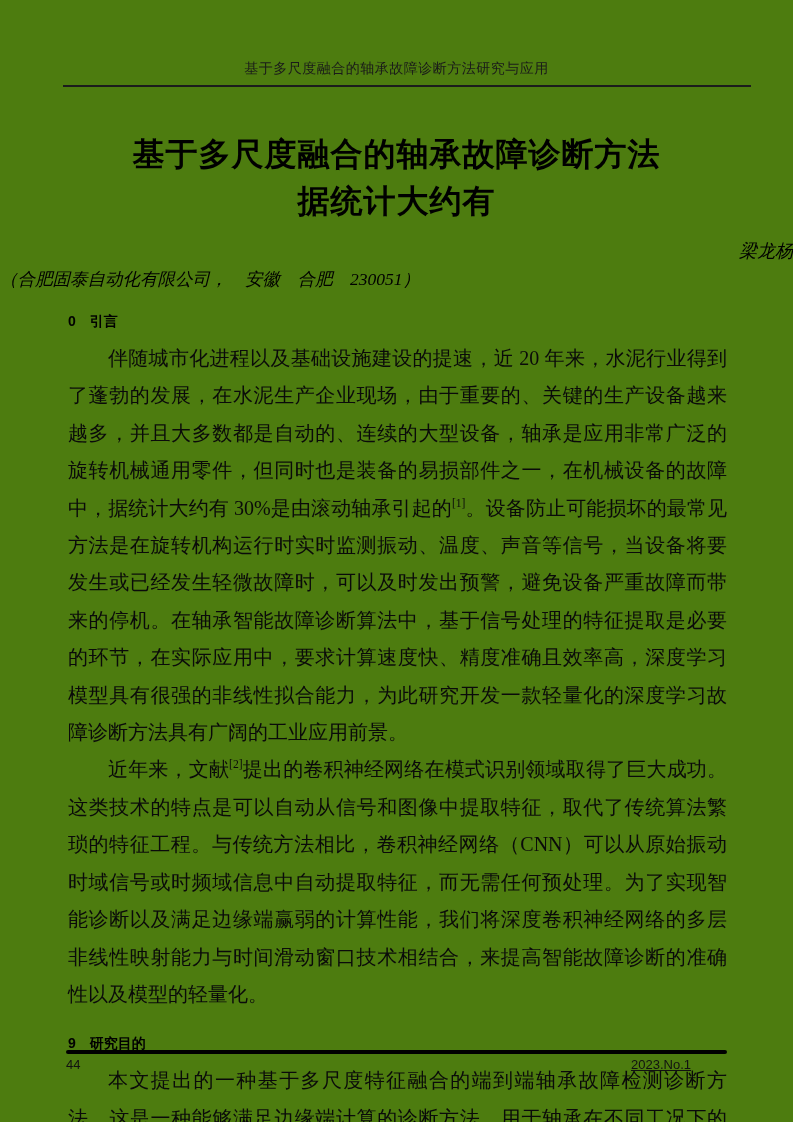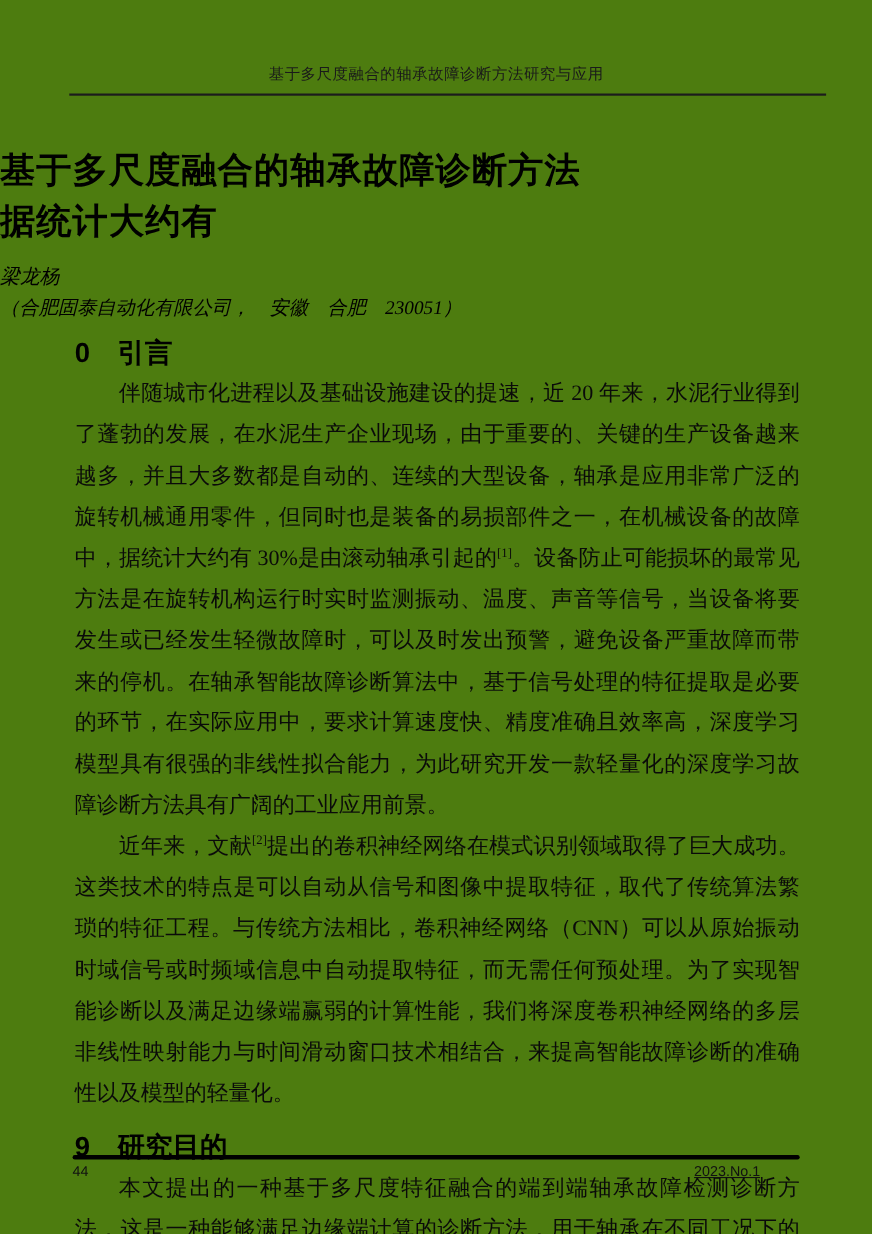--- a/index.html
+++ b/index.html
@@ -24,48 +24,49 @@
   }
   .header-rule {
     margin: 6px 0 0 63px;
     width: 688px;
     height: 0;
     border-top: 2px solid #1c1c1c;
   }
   
   .title {
     margin: 44px 0 0 0;
+    text-align: center;
     font-size: 32px;
     font-weight: 700;
     line-height: 47px;
     letter-spacing: 1px;
   }
   .title-line { display: block; }
   .author {
     margin-top: 15px;
-    text-align: left;
+    text-align: right;
     font-size: 18px;
     line-height: 23px;
     font-style: italic;
   }
   .affiliation {
     margin-top: 4px;
     text-align: left;
     font-size: 17.5px;
     line-height: 24px;
     font-style: italic;
   }
   
   .content {
     margin: 0 66px 0 68px; 
   }
   .section-heading {
     margin: 15px 0 0 0;
     font-family: "Liberation Sans", sans-serif;
-    font-size: 25px;
+    font-size: 14px;
     font-weight: 700;
     line-height: 30px;
     white-space: pre;
     color: #000;
   }
   .body-para {
     margin: 4px 0 0 0;
     font-size: 20px;
     line-height: 37.4px;
     text-align: justify;

